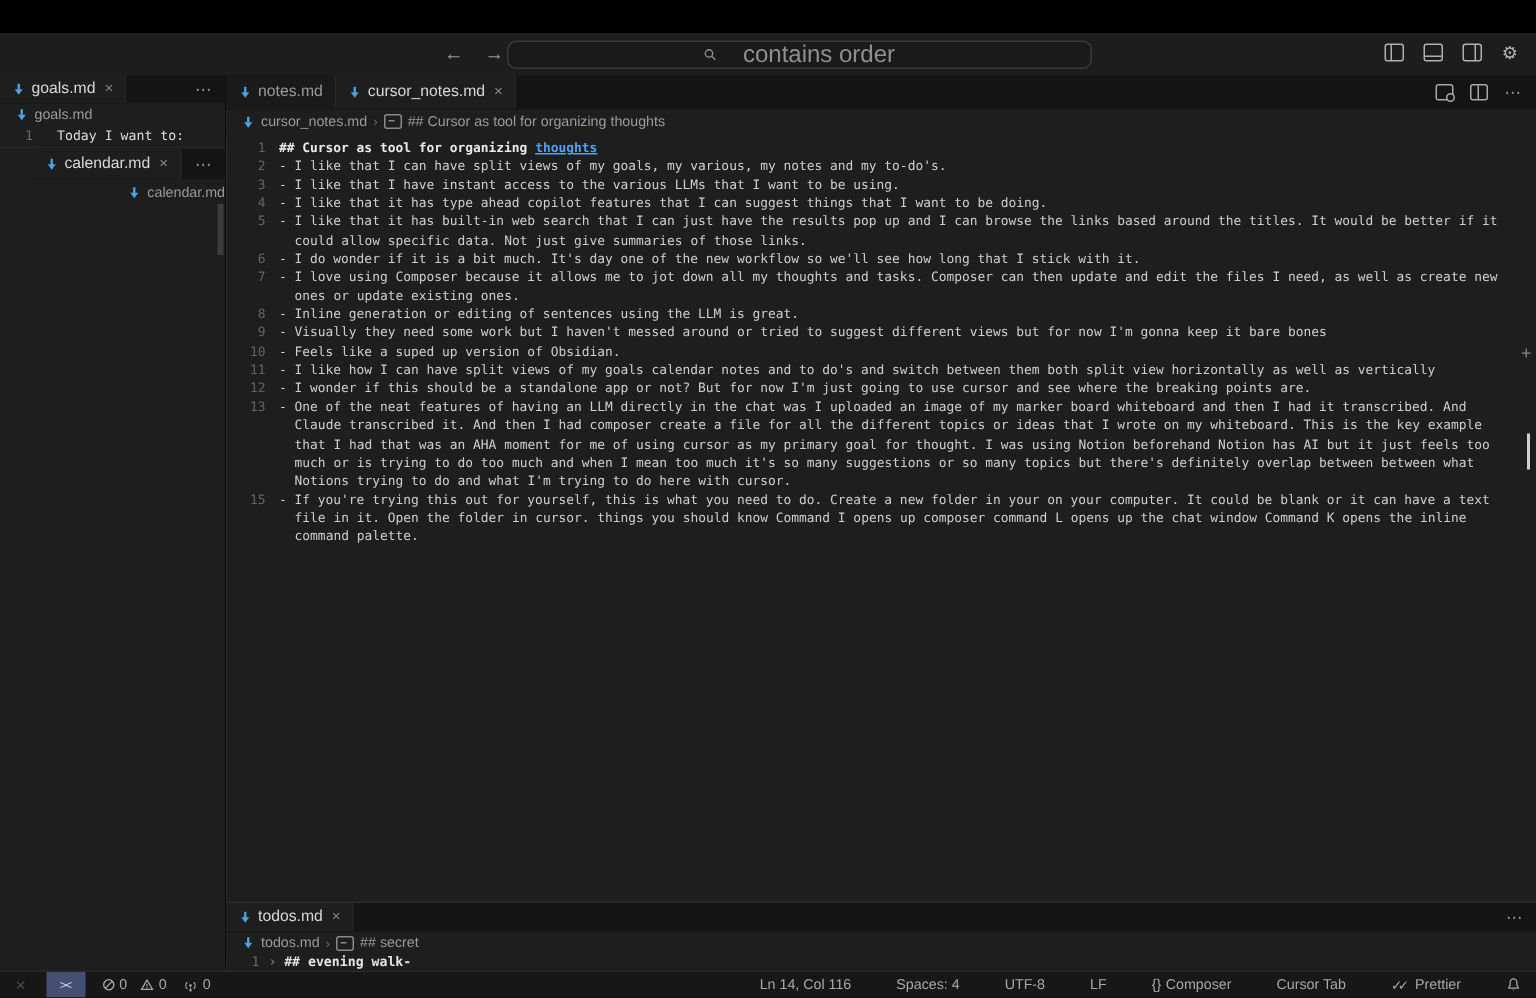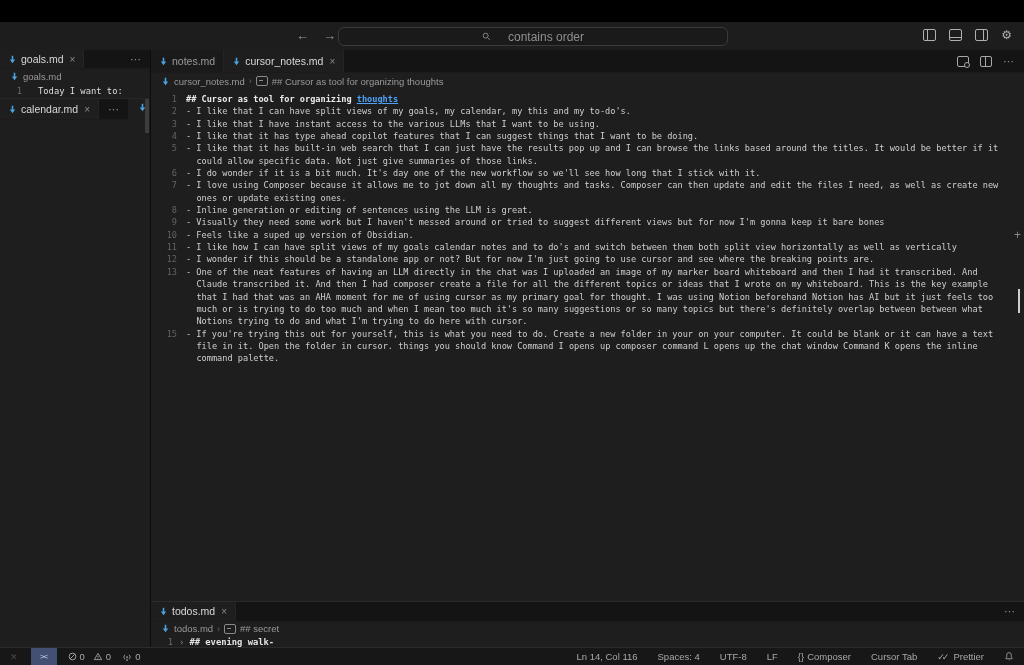--- a/index.html
+++ b/index.html
@@ -10,21 +10,21 @@
   }
   
   .topstrip{height:22px;background:#000;}
   .titlebar{height:28px;background:#1d1d1d;position:relative;border-bottom:1px solid #0a0a0a;}
   .nav{position:absolute;left:296px;top:6px;display:flex;gap:14px;color:#9a9a9a;font-size:13px;line-height:16px;}
   .nav span{cursor:default;}
   .searchbox{
     position:absolute;left:338px;top:5px;width:388px;height:17px;
     background:#1a1a1a;border:1px solid #3a3a3a;border-radius:6px;
     display:flex;align-items:center;justify-content:center;gap:17px;
-    color:#8f8f8f;font-size:12px;
+    color:#8f8f8f;font-size:16px;
   }
   .tb-right{position:absolute;right:12px;top:7px;display:flex;gap:13px;align-items:center;}
   .wicon{width:11px;height:10px;border:1px solid #b0b0b0;border-radius:2px;position:relative;display:inline-block;}
   .wicon.vleft::before{content:"";position:absolute;left:3px;top:0;bottom:0;width:1px;background:#b0b0b0;}
   .wicon.hbottom::before{content:"";position:absolute;left:0;right:0;bottom:2px;height:1px;background:#b0b0b0;}
   .wicon.vright::before{content:"";position:absolute;right:3px;top:0;bottom:0;width:1px;background:#b0b0b0;}
   .gear{color:#b0b0b0;font-size:12px;line-height:12px;}
 
   
   .workbench{position:absolute;top:50px;left:0;right:0;bottom:17px;display:flex;background:#84cc16;}
@@ -48,21 +48,21 @@
   .symbox::before{content:"";position:absolute;left:2px;top:3px;width:4px;height:1px;background:#8a8a8a;}
   .mdicon{flex:0 0 auto;display:inline-block;}
 
   
   .group1{height:48px;overflow:hidden;display:flex;flex-direction:column;}
   .mini-line{display:flex;font:8.8px/13px "DejaVu Sans Mono",monospace;color:#dcdcdc;padding-top:1px;}
   .mini-line .ln{flex:0 0 22px;text-align:right;margin-right:8px;color:#6b6b6b;}
   .mini-line .txt{padding-left:8px;}
 
   
-  .group2{flex:1;overflow:hidden;display:flex;flex-direction:row;position:relative;border-top:1px solid #262626;}
+  .group2{flex:1;overflow:hidden;display:flex;flex-direction:column;position:relative;border-top:1px solid #262626;align-items:flex-end;}
   .g2content{position:relative;flex:1;background:#1e1e1e;}
   .calg span{position:absolute;left:0;width:26px;text-align:right;font:9px "DejaVu Sans Mono",monospace;color:#5f5f5f;}
   .calg span:nth-of-type(1){top:6px}.calg span:nth-of-type(2){top:42px}
   .calg span:nth-of-type(3){top:79px}.calg span:nth-of-type(4){top:116px}
   .calg span:nth-of-type(5){top:140px}.calg span:nth-of-type(6){top:164px}
   .calg span:nth-of-type(7){top:200px}.calg span:nth-of-type(8){top:237px}
   .calg span:nth-of-type(9){top:286px}.calg span:nth-of-type(10){top:322px}
   .calg span:nth-of-type(11){top:384px}.calg span:nth-of-type(12){top:396px;color:#b8b8b8;}
   .blackbox{position:absolute;left:37px;top:0;width:100px;height:393px;background:#000;}
   .calthumb{position:absolute;right:1px;top:0;width:4px;height:34px;background:#3d3d3d;}
@@ -89,21 +89,21 @@
   .panel-line .txt{font-weight:bold;text-align:right;}
 
   
   .statusbar{
     position:absolute;left:0;right:0;bottom:0;height:17px;background:#171717;border-top:1px solid #2b2b2b;
     display:flex;align-items:center;font-size:9.5px;color:#a8a8a8;padding:0 10px;gap:11px;
   }
   .sb-item{display:flex;align-items:center;gap:3px;white-space:nowrap;}
   .dimx{color:#4a4a4a;font-size:9px;}
   .remote{width:26px;height:17px;display:flex;align-items:center;justify-content:center;color:#d3d9ec;font-size:8px;letter-spacing:-1px;margin-left:2px;}
-  .sb-right{margin-left:auto;display:flex;align-items:center;gap:20px;}
+  .sb-right{margin-left:auto;display:flex;align-items:center;gap:30px;}
   .sb-ic{display:inline-flex;align-items:center;}
   .check{color:#a8a8a8;font-size:9px;letter-spacing:-3px;margin-right:4px;}
 </style>
 </head>
 <body>
 
 <div class="topstrip"></div>
 
 <div class="titlebar">
   <div class="nav">
@@ -227,21 +227,21 @@
     <div class="editor">
       <div>
 
           <div class="code-row">
             <span class="ln">1</span>
             <span class="lc hd"><span>## Cursor as tool for organizing </span><a class="mdlink">thoughts</a><span></span></span>
           </div>
 
           <div class="code-row">
             <span class="ln">2</span>
-            <span class="lc"><span>- I like that I can have split views of my goals, my calendar, my this and my to-do's.</span><a class="mdlink"></a><span></span></span>
+            <span class="lc"><span>- I like that I can have split views of my goals, my various, my notes and my to-do's.</span><a class="mdlink"></a><span></span></span>
           </div>
 
           <div class="code-row">
             <span class="ln">3</span>
             <span class="lc"><span>- I like that I have instant access to the various LLMs that I want to be using.</span><a class="mdlink"></a><span></span></span>
           </div>
 
           <div class="code-row">
             <span class="ln">4</span>
             <span class="lc"><span>- I like that it has type ahead copilot features that I can suggest things that I want to be doing.</span><a class="mdlink"></a><span></span></span>

